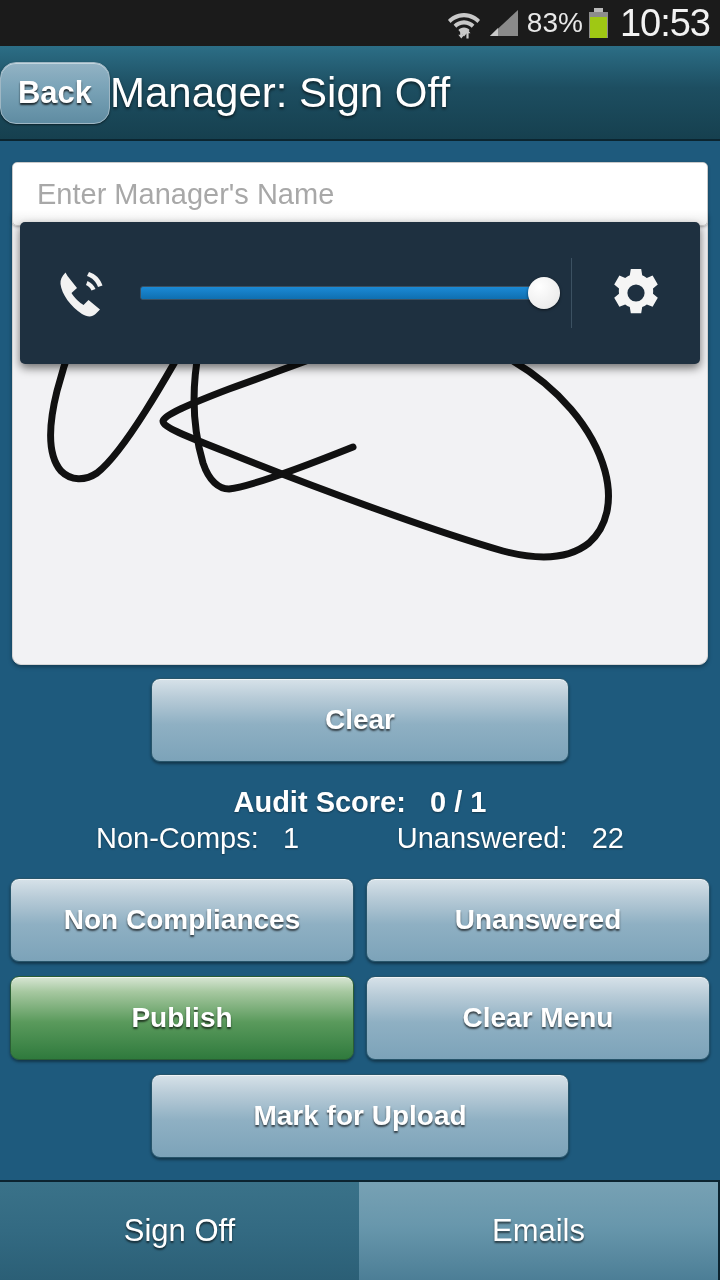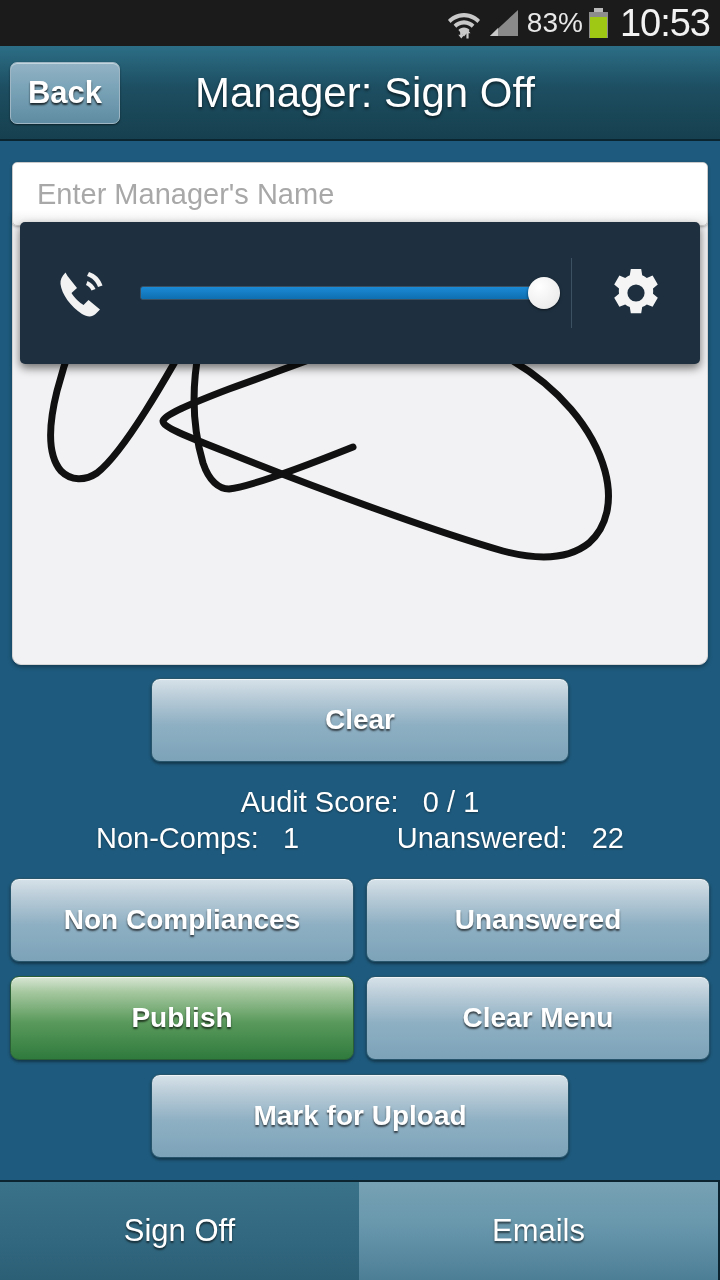--- a/index.html
+++ b/index.html
@@ -85,41 +85,40 @@
     align-items: center;
   }
   .header::after {
     content: "";
     position: absolute;
     left: 0; right: 0; bottom: -2px;
     height: 2px;
     background: #0b2530;
   }
   .btn-back {
-    margin-left: 10px;
     width: 110px;
     height: 62px;
-    border-radius: 7px;
+    border-radius: 16px;
     border: 1px solid #9fb7c4;
     background: linear-gradient(to bottom, #93b3c4 0%, #7ba4b8 40%, #5f8ca2 100%);
     box-shadow: inset 0 1px 0 rgba(255,255,255,.45), 0 1px 2px rgba(0,0,0,.5);
     display: flex;
     align-items: center;
     justify-content: center;
     box-sizing: border-box;
   }
   .btn-back span {
     color: #ffffff;
     font-size: 31px;
     font-weight: bold;
     text-shadow: 0 2px 2px rgba(0,0,0,.75);
   }
   .header-title {
     flex: 1;
-    text-align: center;
+    text-align: left;
     color: #ffffff;
     font-size: 42px;
     margin-right: 110px;
     text-shadow: 0 2px 3px rgba(0,0,0,.6);
   }
 
   
   .name-field {
     position: absolute;
     top: 162px; left: 12px;
@@ -250,20 +249,21 @@
   }
 
   
   .score-line1 {
     position: absolute;
     top: 786px; left: 0; width: 720px;
     text-align: center;
     color: #ffffff;
     font-size: 29px;
     text-shadow: 0 1px 2px rgba(0,0,0,.4);
+    font-weight: bold;
   }
   .score-line2 {
     position: absolute;
     top: 822px; left: 0; width: 720px;
     display: flex;
     justify-content: space-between;
     padding: 0 96px;
     box-sizing: border-box;
     color: #ffffff;
     font-size: 29px;

